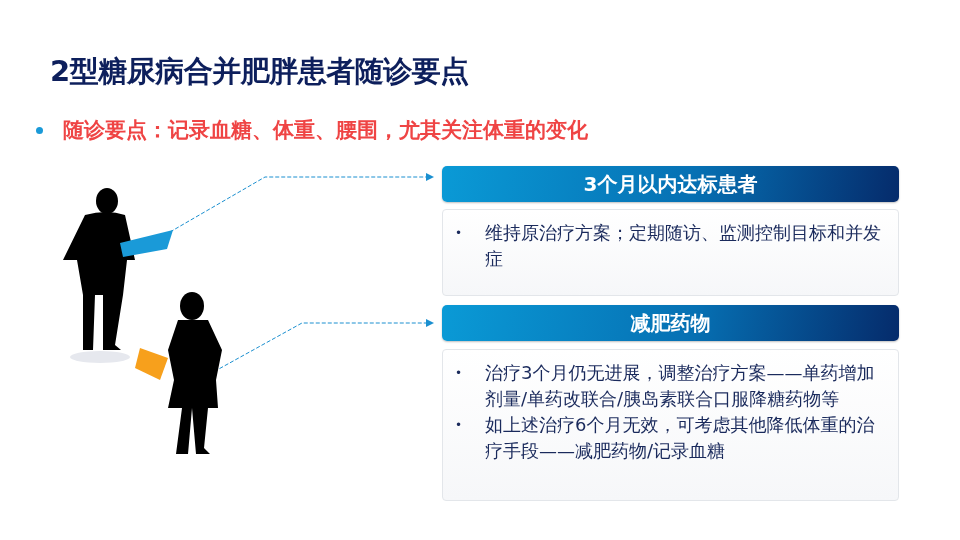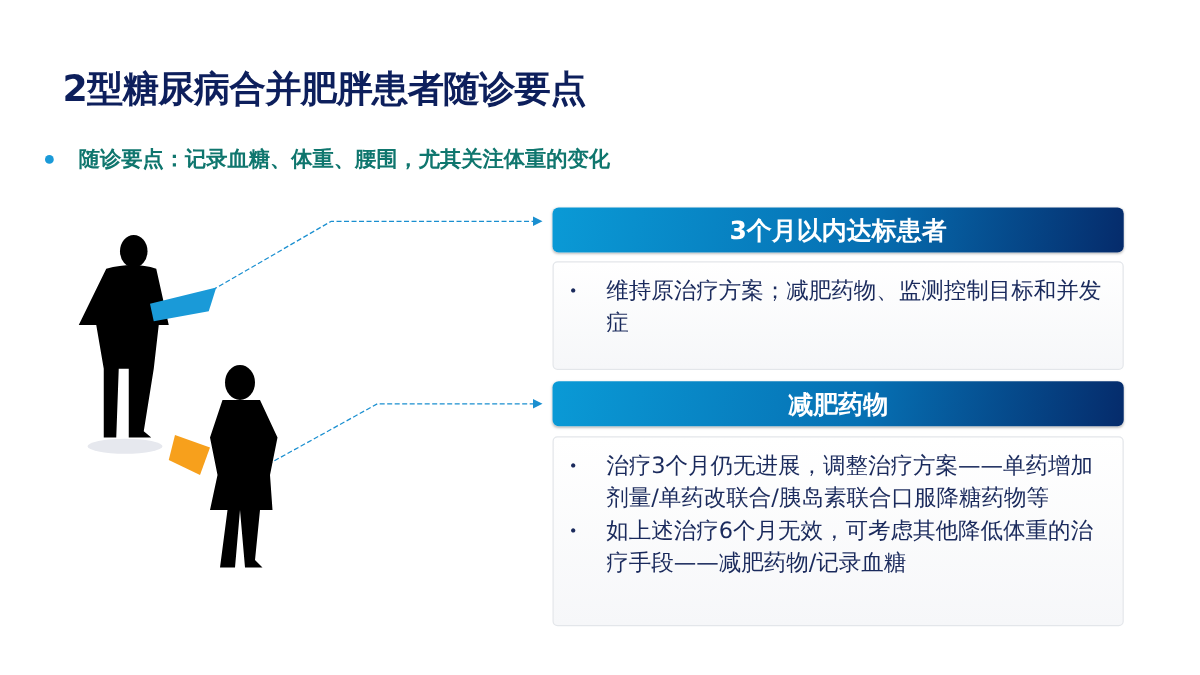--- a/index.html
+++ b/index.html
@@ -1,19 +1,19 @@
 <!DOCTYPE html>
 <html><head>
 <meta charset="utf-8">
 <style>
   html, body { margin:0; padding:0; }
   body { width:960px; height:540px; background:#ffffff; position:relative; overflow:hidden;
          font-family:"DejaVu Sans","Liberation Sans",sans-serif; }
   .title { position:absolute; left:50px; top:52px; font-size:29px; font-weight:bold; color:#0d1f5c; letter-spacing:-0.5px;text-align:center; }
-  .sub { position:absolute; left:36px; top:116px; font-size:17px; font-weight:bold; color:#0f766e; display:flex; align-items:center; }
+  .sub { position:absolute; left:36px; top:116px; font-size:21px; font-weight:bold; color:#ef4444; display:flex; align-items:center; }
   .sub .dot { width:7px; height:7px; border-radius:50%; background:#1a9ad8; margin-right:20px; }
   .card-head { position:absolute; left:442px; width:457px; height:36px; border-radius:5px;
                background:linear-gradient(100deg,#0a9ad6 0%,#0670b3 55%,#052b6b 100%);
                color:#fff; font-size:20px; font-weight:bold; display:flex; align-items:center; justify-content:center;
                box-shadow:0 1px 2px rgba(0,0,0,0.25); }
   .card-body { position:absolute; left:442px; width:457px; border:1px solid #e3e6ea; border-radius:4px;
                background:linear-gradient(#ffffff,#f6f7f9); box-sizing:border-box; padding:10px 14px 10px 12px; }
   .bl { display:flex; font-size:18px; line-height:26px; color:#1a2a5c; }
   .bl .b { width:30px; flex:none; font-size:12px; }
   .fig { position:absolute; }
@@ -47,21 +47,21 @@
 <svg class="fig" style="left:130px;top:288px" width="110" height="180">
   <ellipse cx="62" cy="18" rx="12" ry="14" fill="#000"></ellipse>
   <path d="M48,32 L78,32 L92,62 L86,92 L88,120 L78,120 L74,160 L80,166 L66,166 L62,120 L58,166 L46,166 L52,120 L38,120 L44,92 L38,62 Z" fill="#000"></path>
   <path d="M10,60 L38,70 L30,92 L5,80 Z" fill="#f7a01c"></path>
 </svg>
 
 <div class="card-head" style="top:166px">3个月以内达标患者</div>
 <div class="card-body" style="top:209px;height:87px">
   <div class="bl">
     <span class="b">•</span>
-    <span>维持原治疗方案；减肥药物、监测控制目标和并发症</span>
+    <span>维持原治疗方案；定期随访、监测控制目标和并发症</span>
   </div>
 </div>
 
 <div class="card-head" style="top:305px">减肥药物</div>
 <div class="card-body" style="top:349px;height:152px">
   <div class="bl">
     <span class="b">•</span>
     <span>治疗3个月仍无进展，调整治疗方案——单药增加剂量/单药改联合/胰岛素联合口服降糖药物等</span>
   </div>
   <div class="bl">

